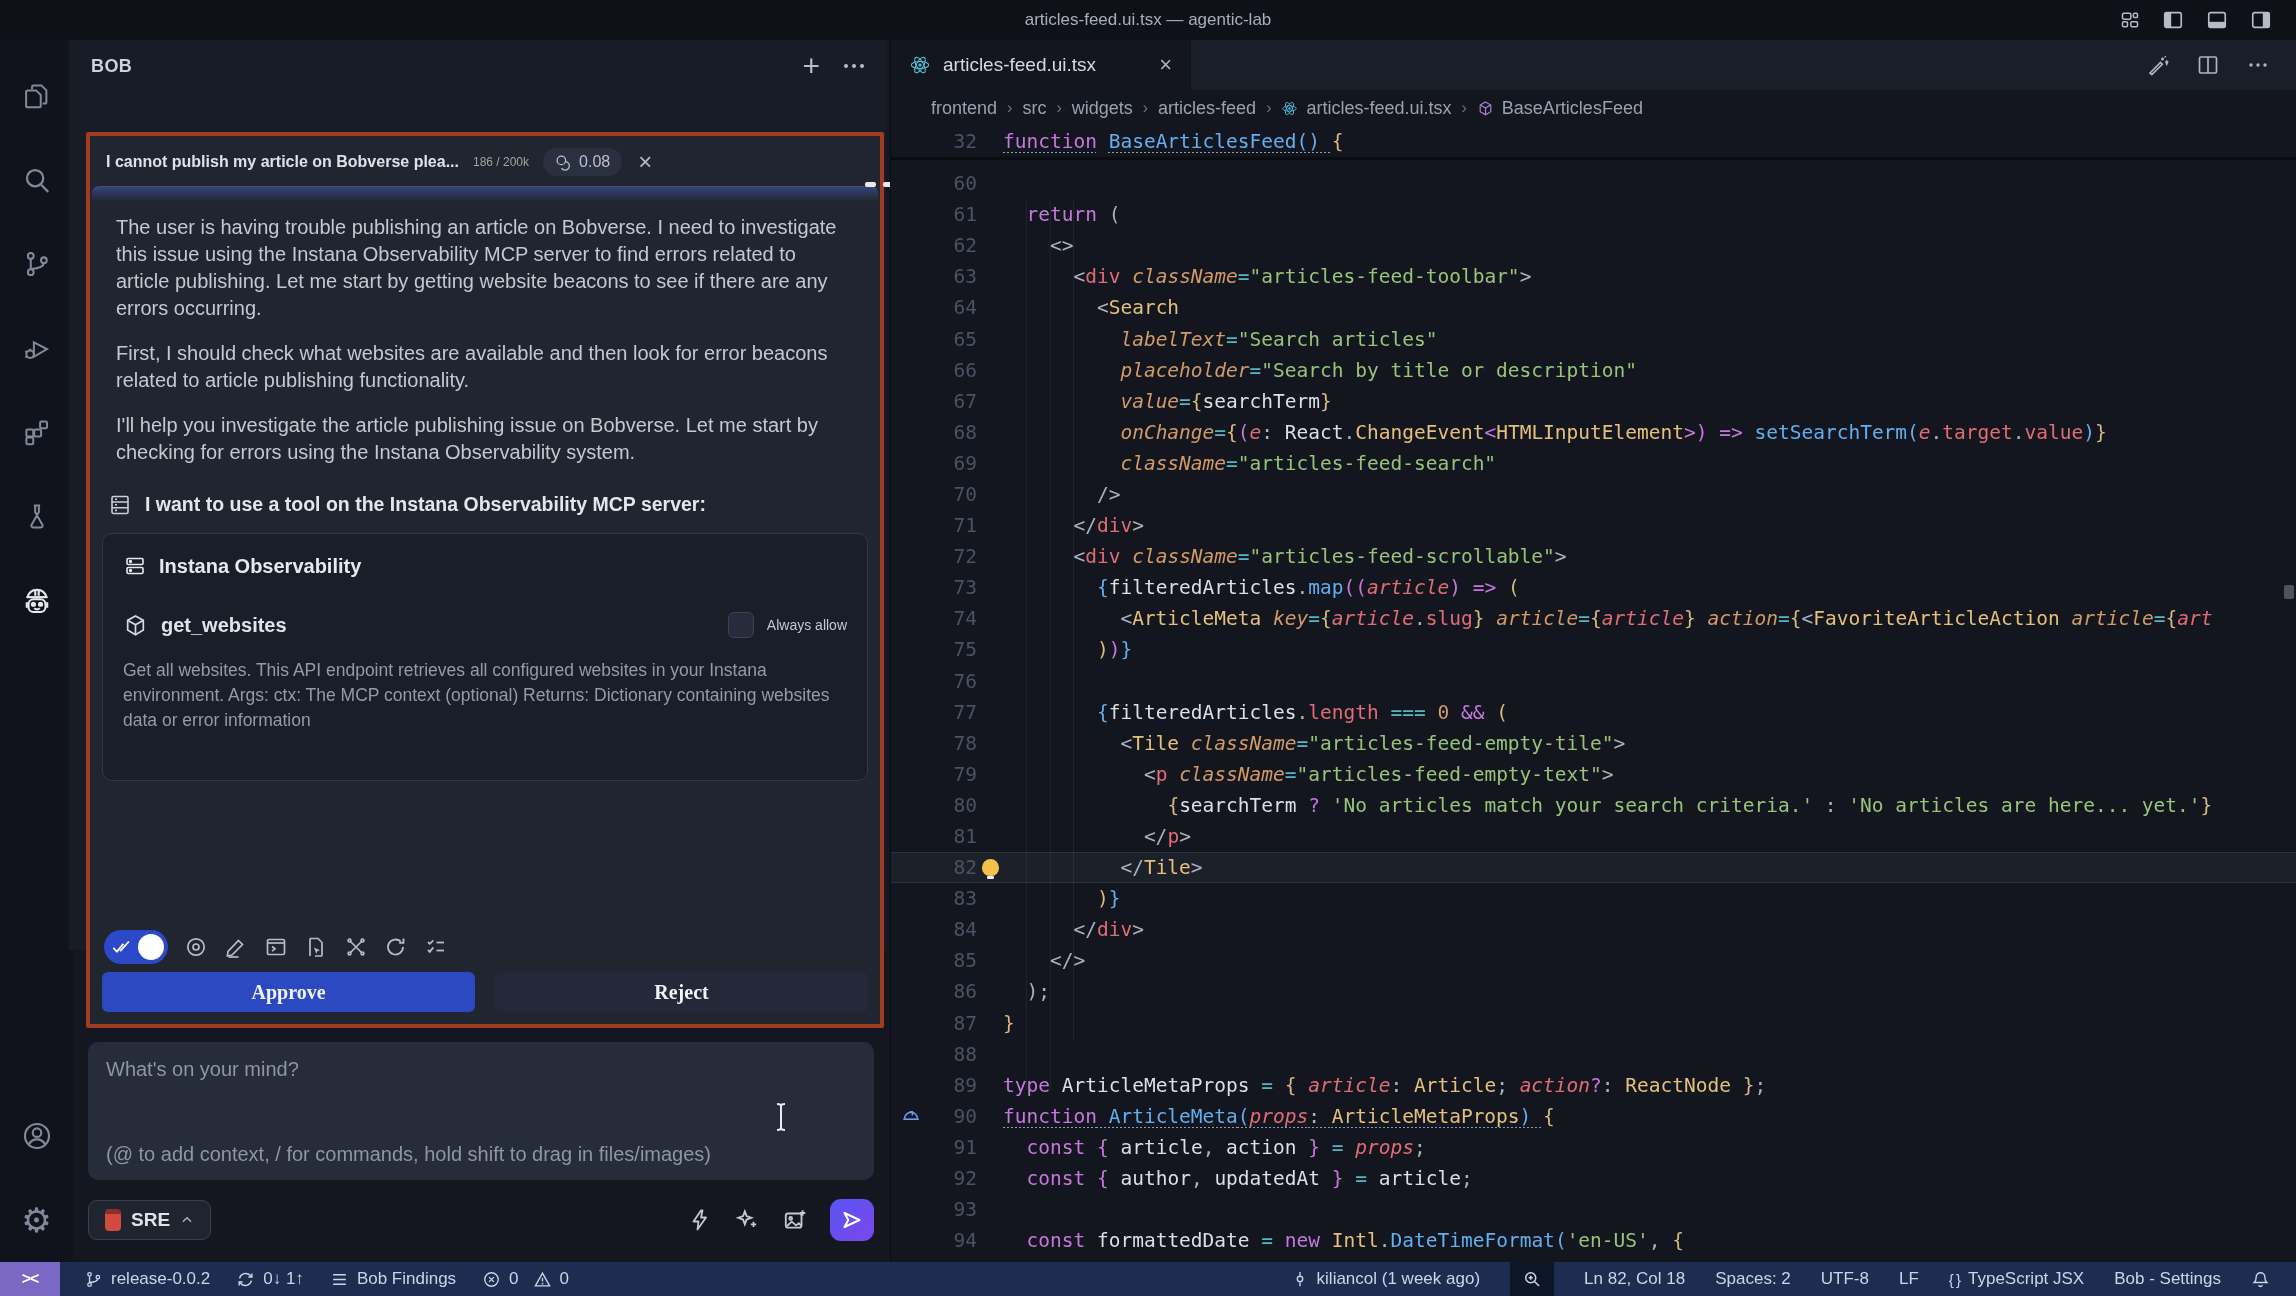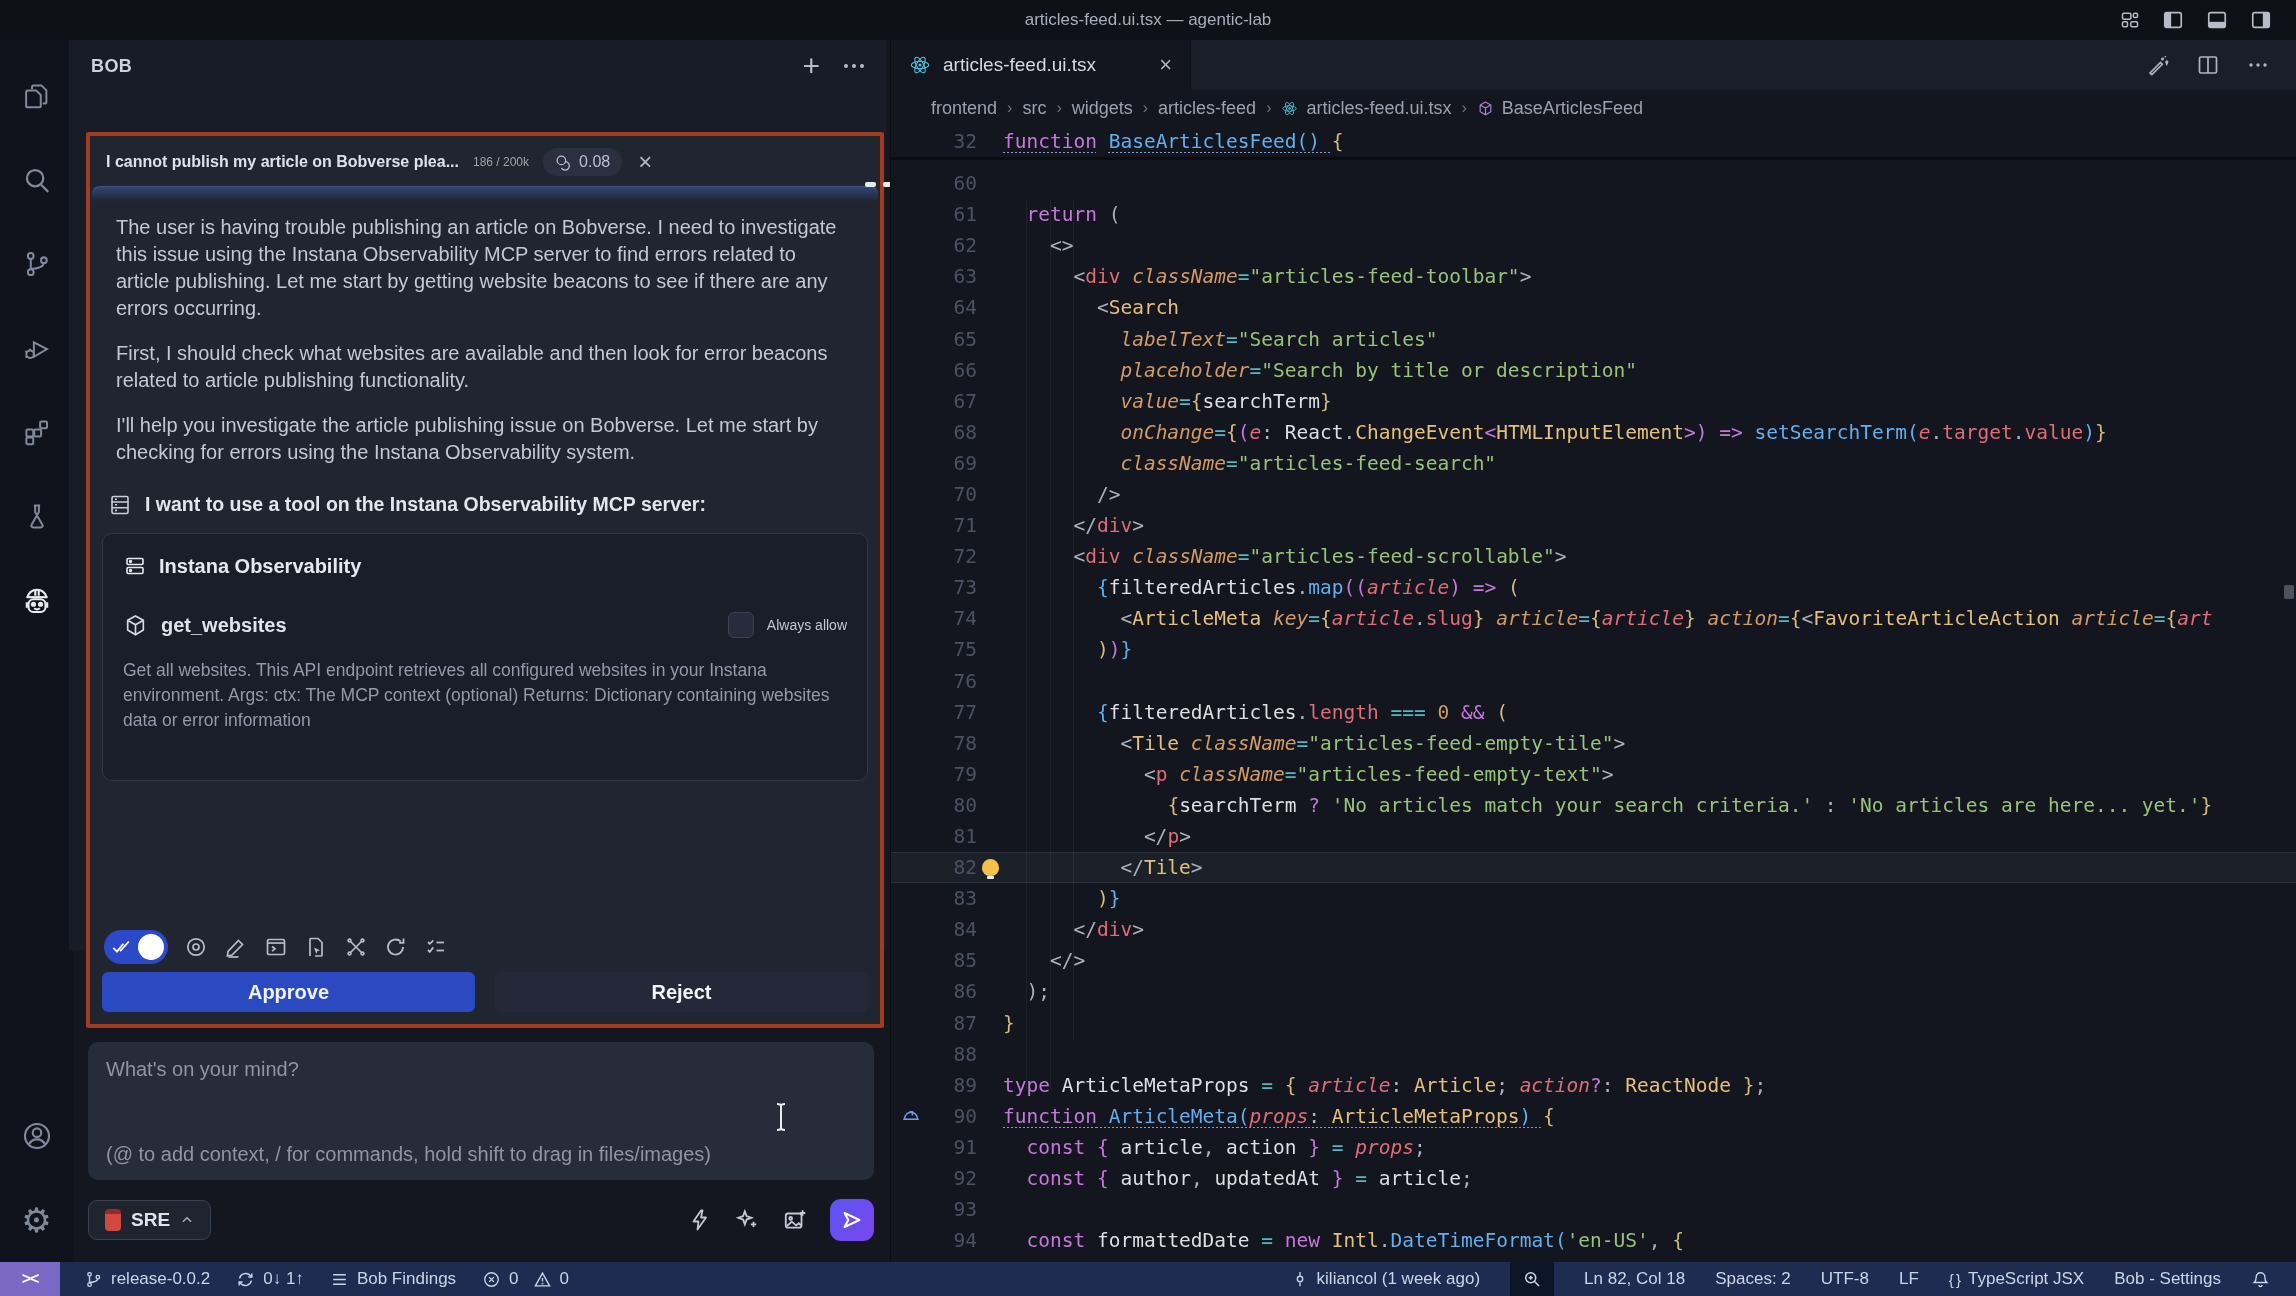--- a/index.html
+++ b/index.html
@@ -58,21 +58,21 @@
   .allow .lbl { font-size:14px; color:#c3c8d3; }
   .tool-desc { margin-top:20px; font-size:17.5px; line-height:25px; color:#939aaa; }
 
   .approve-toolbar { position:absolute; left:14px; bottom:60px; display:flex; align-items:center; gap:16px; color:#b6bcc9; }
   .auto-pill { width:64px; height:34px; border-radius:17px; background:#2b49c9; display:flex; align-items:center; padding:0 4px; cursor:pointer; }
   .auto-pill .knob { width:26px; height:26px; border-radius:50%; background:#fff; margin-left:auto; }
   .auto-pill svg { color:#fff; margin-left:3px; }
   .atb-icon { cursor:pointer; display:flex; }
 
   .btn-row { position:absolute; left:12px; right:12px; bottom:12px; display:flex; gap:20px; }
-  .btn { flex:1; height:40px; border-radius:6px; display:flex; align-items:center; justify-content:center; font-size:20px; font-weight:bold; color:#f2f4f8; cursor:pointer; }
+  .btn { flex:1; height:40px; border-radius:6px; display:flex; align-items:center; justify-content:center; font-size:20px; font-weight:bold; color:#f2f4f8; cursor:pointer;font-family:Liberation Serif, serif; }
   .btn.approve { background:#2b4ac2; }
   .btn.reject { background:#232939; }
 
   
   .chat-input { position:absolute; left:19px; top:1002px; width:786px; height:138px; background:#272c3a; border-radius:10px; padding:16px 18px; }
   .ci-ph { font-size:20px; color:#8e95a5; }
   .ci-hint { position:absolute; left:18px; bottom:12px; right:130px; font-size:20px; line-height:27px; color:#8e95a5; }
   .ibeam { position:absolute; left:685px; top:60px; color:#e9ecf2; }
 
   .input-bottom { position:absolute; left:19px; top:1152px; width:786px; height:56px; display:flex; align-items:center; }

